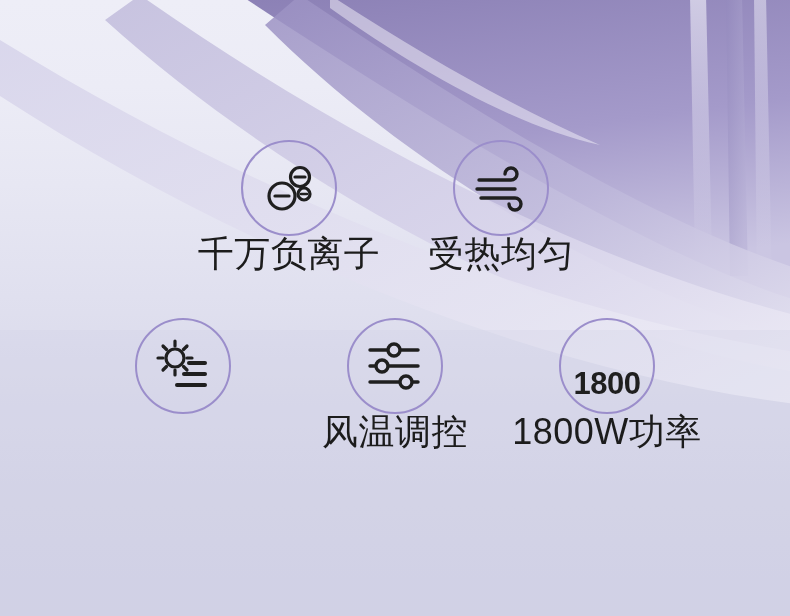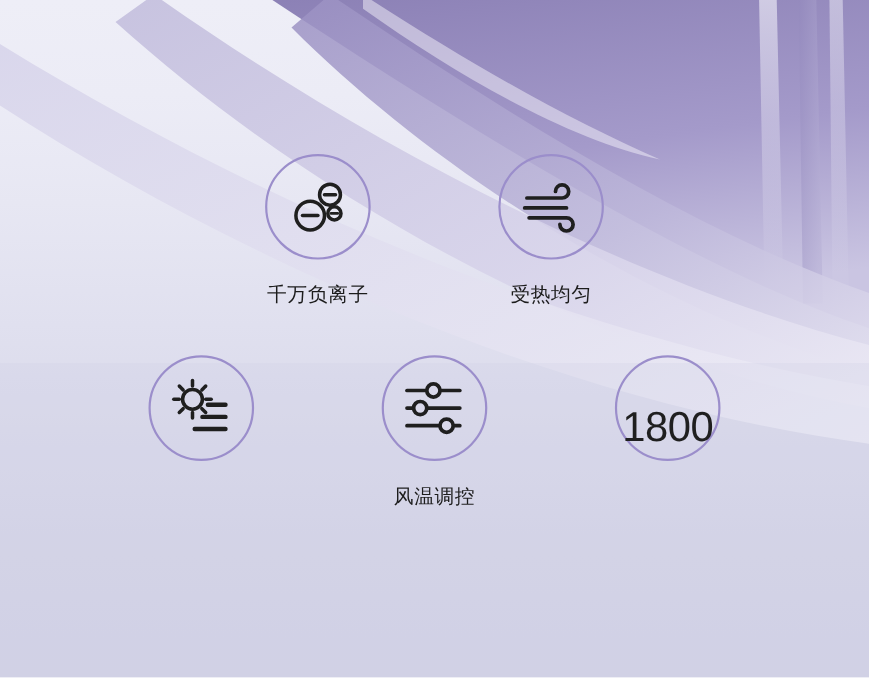--- a/index.html
+++ b/index.html
@@ -63,31 +63,30 @@
     box-sizing: border-box;
     display: flex;
     align-items: center;
     justify-content: center;
   }
   .icon-circle svg {
     display: block;
   }
   .badge-text {
     font-family: "Liberation Sans", "DejaVu Sans", sans-serif;
-    font-size: 38px;
-    font-weight: 400;
+    font-size: 31px;
+    font-weight: 700;
     color: #1f1f1f;
     letter-spacing: -0.5px;
     line-height: 1;
     margin-top: 35px;
   }
   .feature-label {
-    margin-top: 23px;
     font-family: "Liberation Sans", "DejaVu Sans", sans-serif;
-    font-size: 18px;
+    font-size: 36px;
     font-weight: 500;
     color: #1c1c1c;
     white-space: nowrap;
     line-height: 1;
     letter-spacing: 0.5px;
   }
 </style>
 </head>
 <body>
 
@@ -206,18 +205,19 @@
             <circle cx="40" cy="45" r="6" fill="#d9d8ea"></circle>
           </svg>
         </div>
         <div class="feature-label">风温调控</div>
       </div>
 
       <div class="feature-cell">
         <div class="icon-circle">
           <span class="badge-text">1800</span>
         </div>
+        <div class="feature-label">1800W功率</div>
       </div>
 
     </div>
 
   </div>
 </div>
 
 </body></html>

